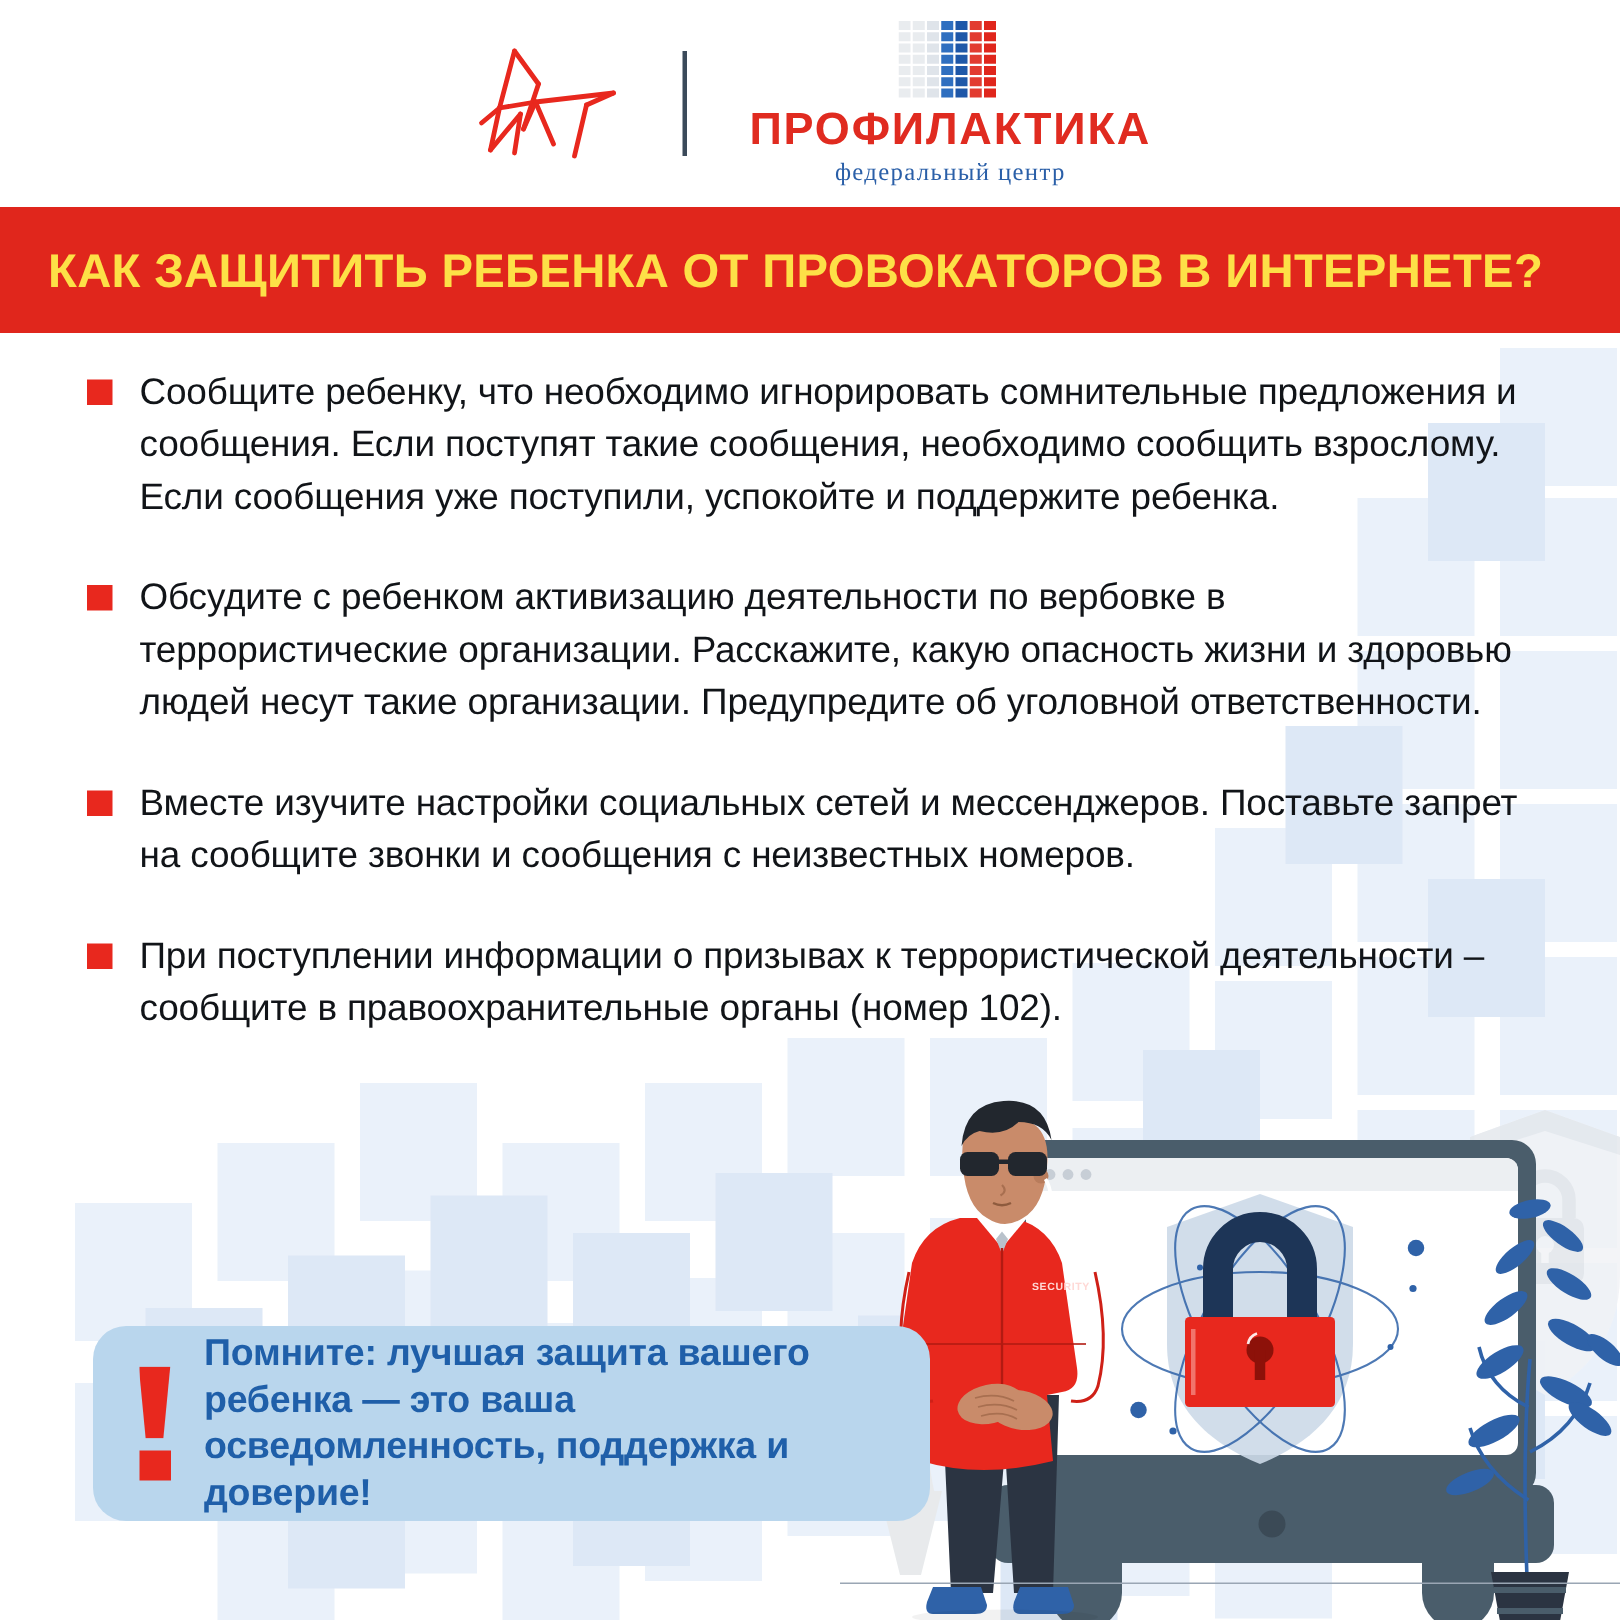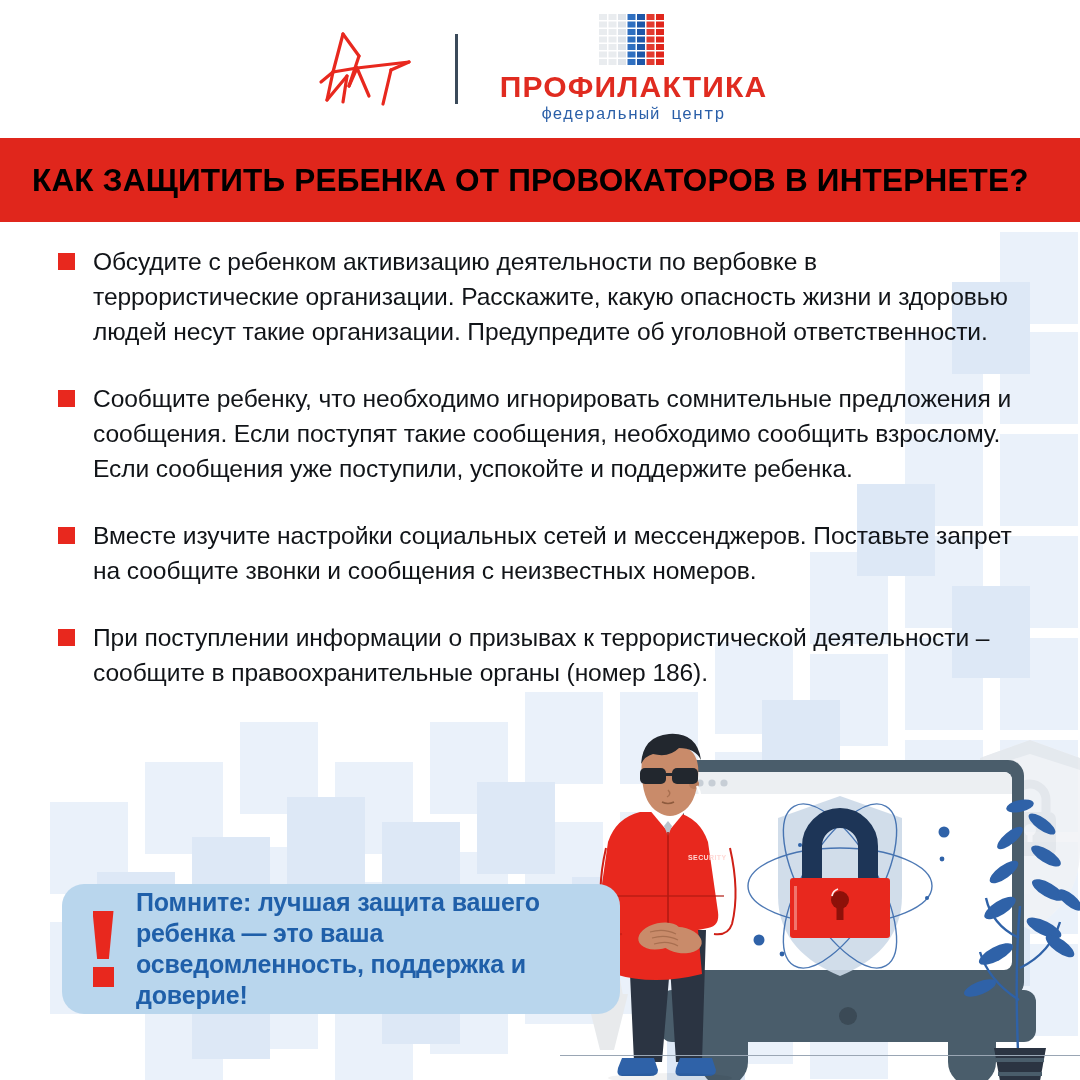--- a/index.html
+++ b/index.html
@@ -56,41 +56,41 @@
   #logo-grid-svg { width: 70px; height: 52px; display:block; margin-bottom: 6px; }
   #logo-wordmark {
     font-family: "Liberation Sans", sans-serif;
     font-weight: 700;
     font-size: 30px;
     letter-spacing: 1.2px;
     color: #e02b20;
     line-height: 1;
   }
   #logo-subtitle {
-    font-family: Liberation Mono, monospace;
+    font-family: Liberation Serif, serif;
     font-weight: 400;
     font-size: 16.5px;
     letter-spacing: 0.9px;
     color: #2a5fa8;
     margin-top: 5px;
     line-height: 1;
   }
 
   
   #title-band {
     position: absolute;
     left: 0; top: 138px;
     width: 1080px; height: 84px;
     background: #e0261c;
     display: flex;
     align-items: center;
     z-index: 6;
   }
   #title-text {
-    color: #000000;
+    color: #fde047;
     font-family: "Liberation Sans", sans-serif;
     font-weight: 700;
     font-size: 31.5px;
     letter-spacing: 0.2px;
     padding-left: 32px;
     white-space: nowrap;
   }
 
   
   #bullets {
@@ -346,33 +346,33 @@
     </div>
   </div>
 
   <div id="title-band">
     <div id="title-text">КАК ЗАЩИТИТЬ РЕБЕНКА ОТ ПРОВОКАТОРОВ В ИНТЕРНЕТЕ?</div>
   </div>
 
   <div id="bullets">
     <div class="bullet">
       <span class="bullet-marker"></span>
-      <span class="bullet-text">Обсудите с ребенком активизацию деятельности по вербовке в террористические организации. Расскажите, какую опасность жизни и здоровью людей несут такие организации. Предупредите об уголовной ответственности.</span>
+      <span class="bullet-text">Сообщите ребенку, что необходимо игнорировать сомнительные предложения и сообщения. Если поступят такие сообщения, необходимо сообщить взрослому. Если сообщения уже поступили, успокойте и поддержите ребенка.</span>
     </div>
     <div class="bullet">
       <span class="bullet-marker"></span>
-      <span class="bullet-text">Сообщите ребенку, что необходимо игнорировать сомнительные предложения и сообщения. Если поступят такие сообщения, необходимо сообщить взрослому. Если сообщения уже поступили, успокойте и поддержите ребенка.</span>
+      <span class="bullet-text">Обсудите с ребенком активизацию деятельности по вербовке в террористические организации. Расскажите, какую опасность жизни и здоровью людей несут такие организации. Предупредите об уголовной ответственности.</span>
     </div>
     <div class="bullet">
       <span class="bullet-marker"></span>
       <span class="bullet-text">Вместе изучите настройки социальных сетей и мессенджеров. Поставьте запрет на сообщите звонки и сообщения с неизвестных номеров.</span>
     </div>
     <div class="bullet">
       <span class="bullet-marker"></span>
-      <span class="bullet-text">При поступлении информации о призывах к террористической деятельности – сообщите в правоохранительные органы (номер 186).</span>
+      <span class="bullet-text">При поступлении информации о призывах к террористической деятельности – сообщите в правоохранительные органы (номер 102).</span>
     </div>
   </div>
 
   <svg id="illustration" viewBox="0 0 1080 380" aria-hidden="true">
 
     <g opacity="0.85">
       <path d="M1030 40 L1080 58 L1080 150 C1080 192 1056 216 1030 230
                C1004 216 980 192 980 150 L980 58 Z" fill="#f1f3f6"></path>
       <path d="M1030 40 L1080 58 L1080 70 L1030 54 L980 70 L980 58 Z" fill="#e4e8ed"></path>
       <rect x="1004" y="112" width="52" height="44" rx="7" fill="#e2e6ea"></rect>

